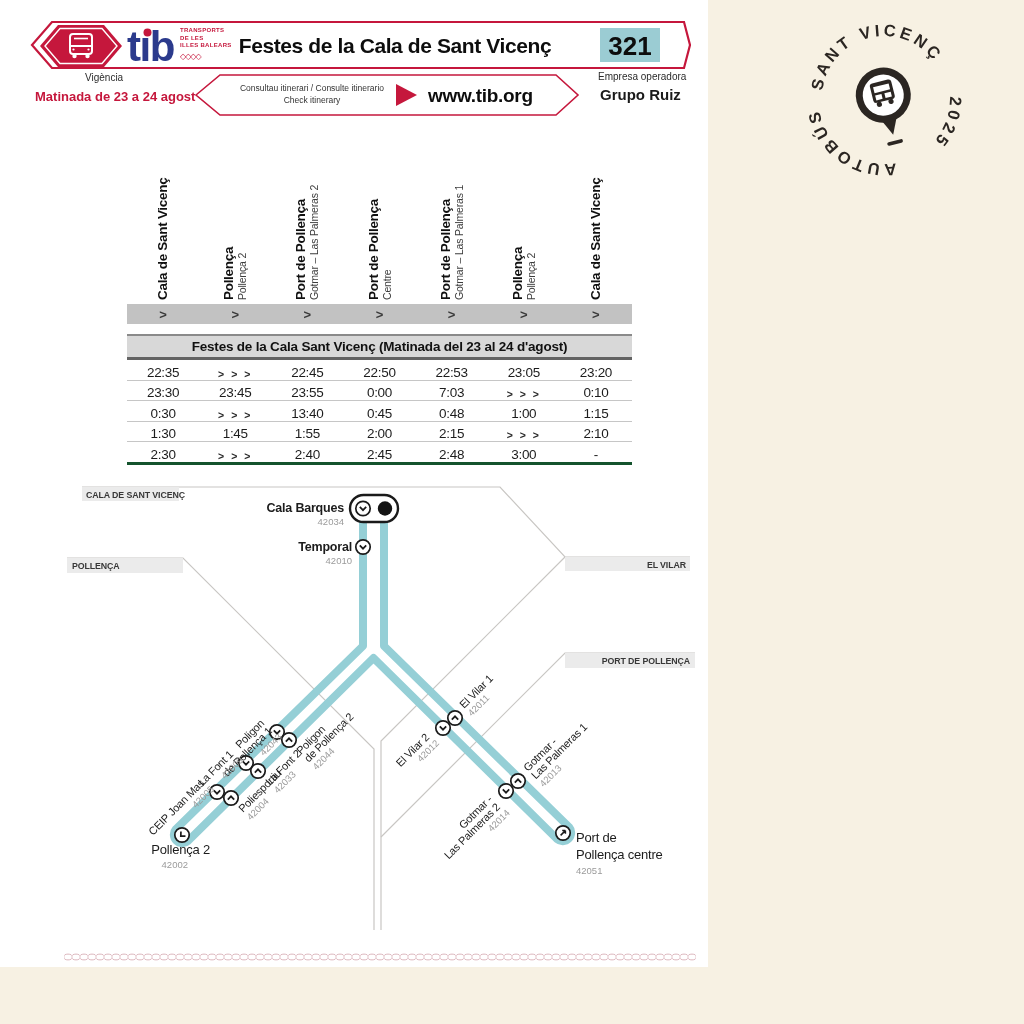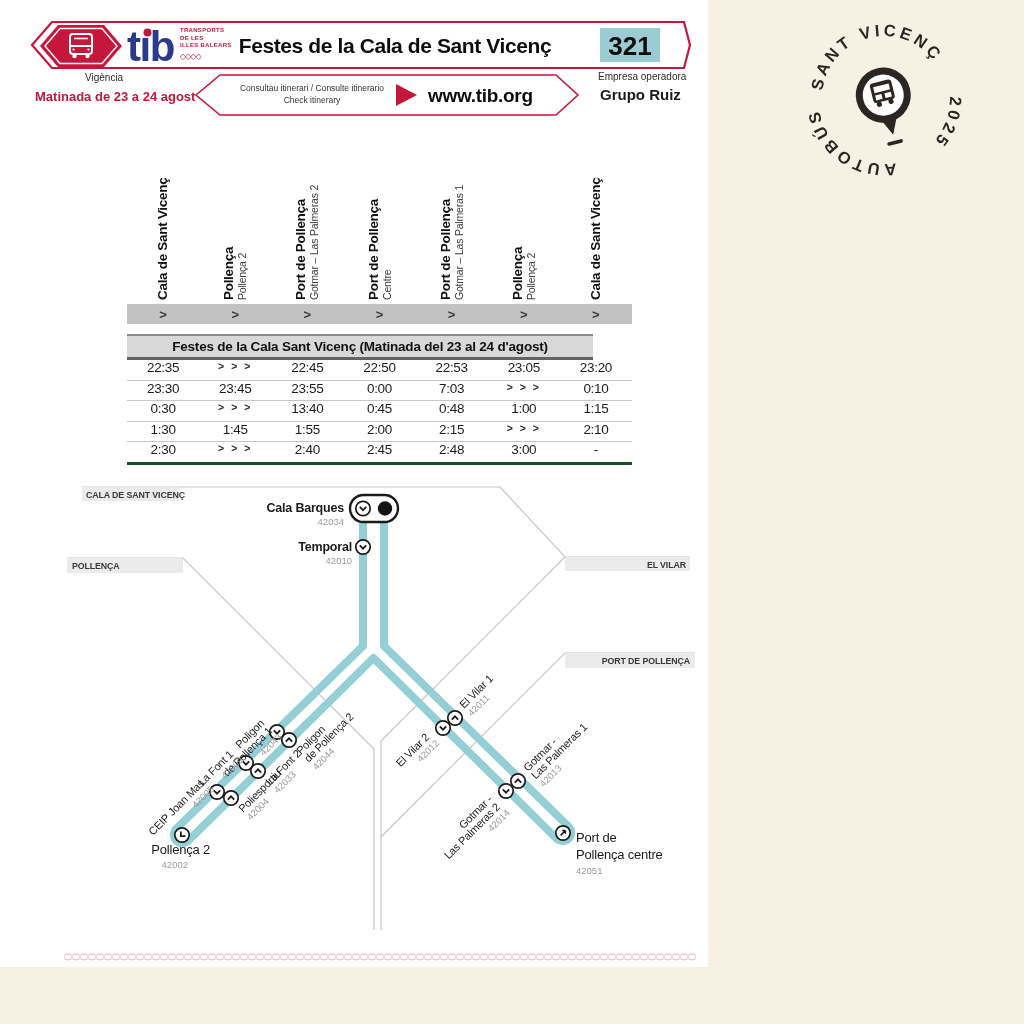--- a/index.html
+++ b/index.html
@@ -22,28 +22,28 @@
   .colh-main{font-size:13.5px;font-weight:700;color:#101010;letter-spacing:-0.3px;line-height:15px;}
   .colh-sub{font-size:10.5px;font-weight:400;color:#3d3d3d;letter-spacing:-0.2px;line-height:12px;}
 
   #arrow-band{
     left:127px;top:304px;width:505px;height:20px;
     background:#c2c2c2;display:flex;align-items:center;
   }
   .arr{flex:1;text-align:center;font-size:13px;font-weight:700;color:#3a3a3a;}
 
   #section-bar{
-    left:127px;top:334px;width:466px;height:21px;
+    left:127px;top:334px;width:505px;height:21px;
     background:#d8d8d8;border-top:2px solid #8a8a8a;border-bottom:3px solid #636363;
     display:flex;align-items:center;justify-content:center;
   }
   #section-bar span{font-size:13.5px;font-weight:700;color:#111;letter-spacing:-0.2px;}
 
   #time-rows{left:127px;top:360px;width:505px;}
-  .trow{display:flex;height:19.5px;border-bottom:1.5px solid #c6c6c6;align-items:flex-start;}
+  .trow{display:flex;height:19.5px;border-bottom:1.5px solid #c6c6c6;align-items:flex-end;}
   .trow:last-child{border-bottom:3px solid #14532d;}
   .tcell{flex:1;text-align:center;font-size:13.5px;font-weight:400;color:#1c1c1c;letter-spacing:-0.3px;}
   .tcell.pass{font-size:10.5px;font-weight:700;letter-spacing:2px;color:#2a2a2a;}
 
   
   .zlabel{font-size:8.8px;font-weight:700;fill:#383838;letter-spacing:-0.1px;}
   .slabel{font-size:11px;font-weight:400;fill:#222;letter-spacing:-0.2px;}
   .slabel-b{font-size:12.5px;font-weight:700;fill:#1c1c1c;letter-spacing:-0.2px;}
   .slabel-t{font-size:13px;font-weight:400;fill:#1c1c1c;letter-spacing:-0.2px;}
   .scode{font-size:9.5px;font-weight:400;fill:#9b9b9b;letter-spacing:0;}

